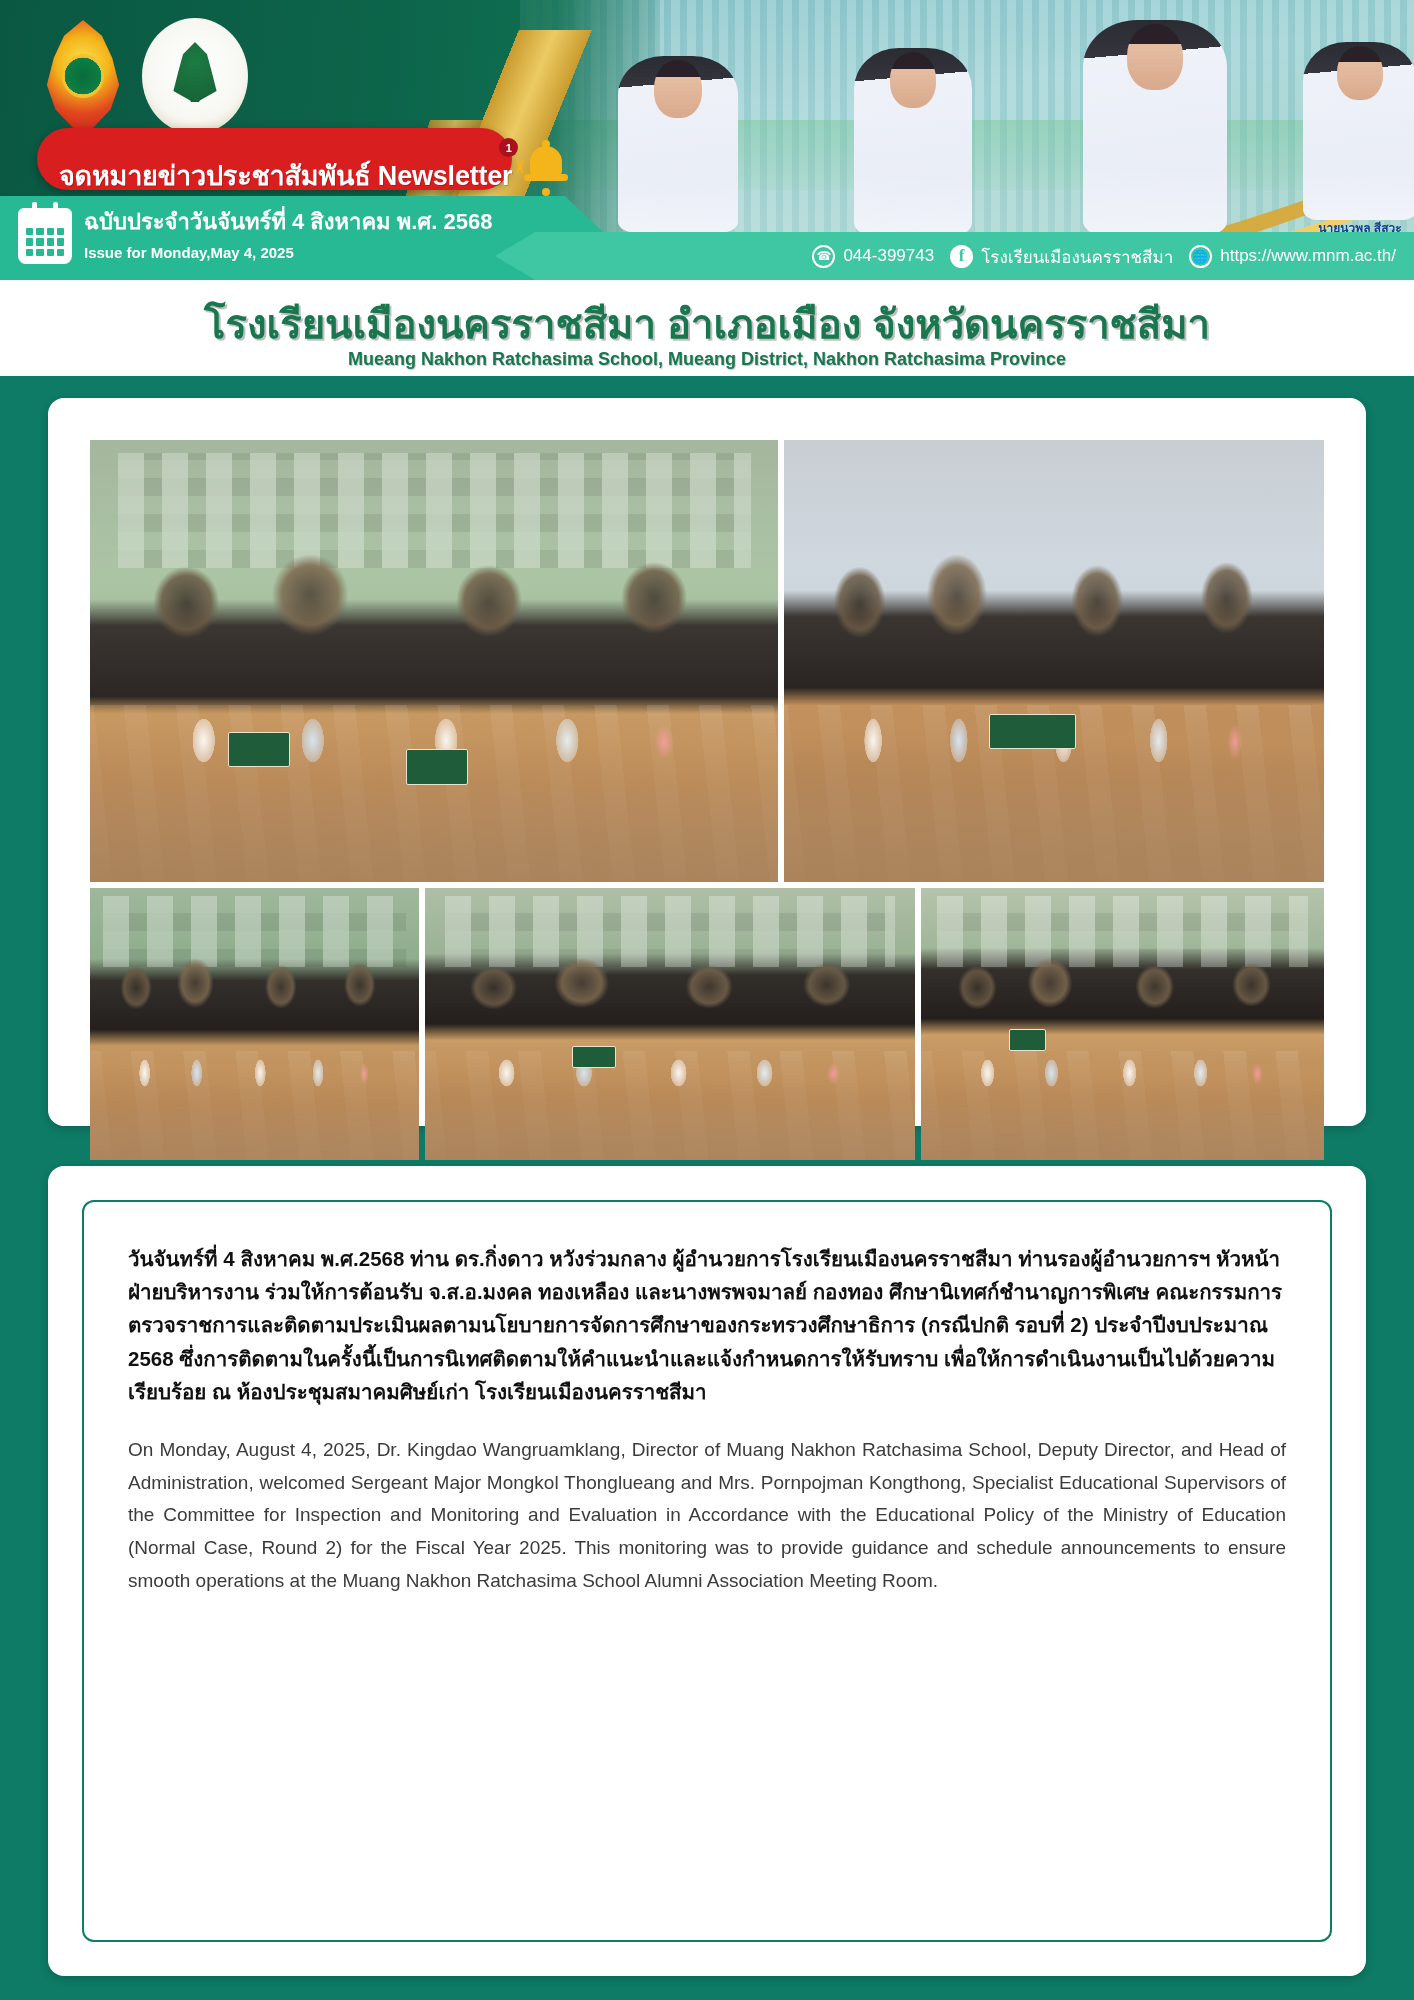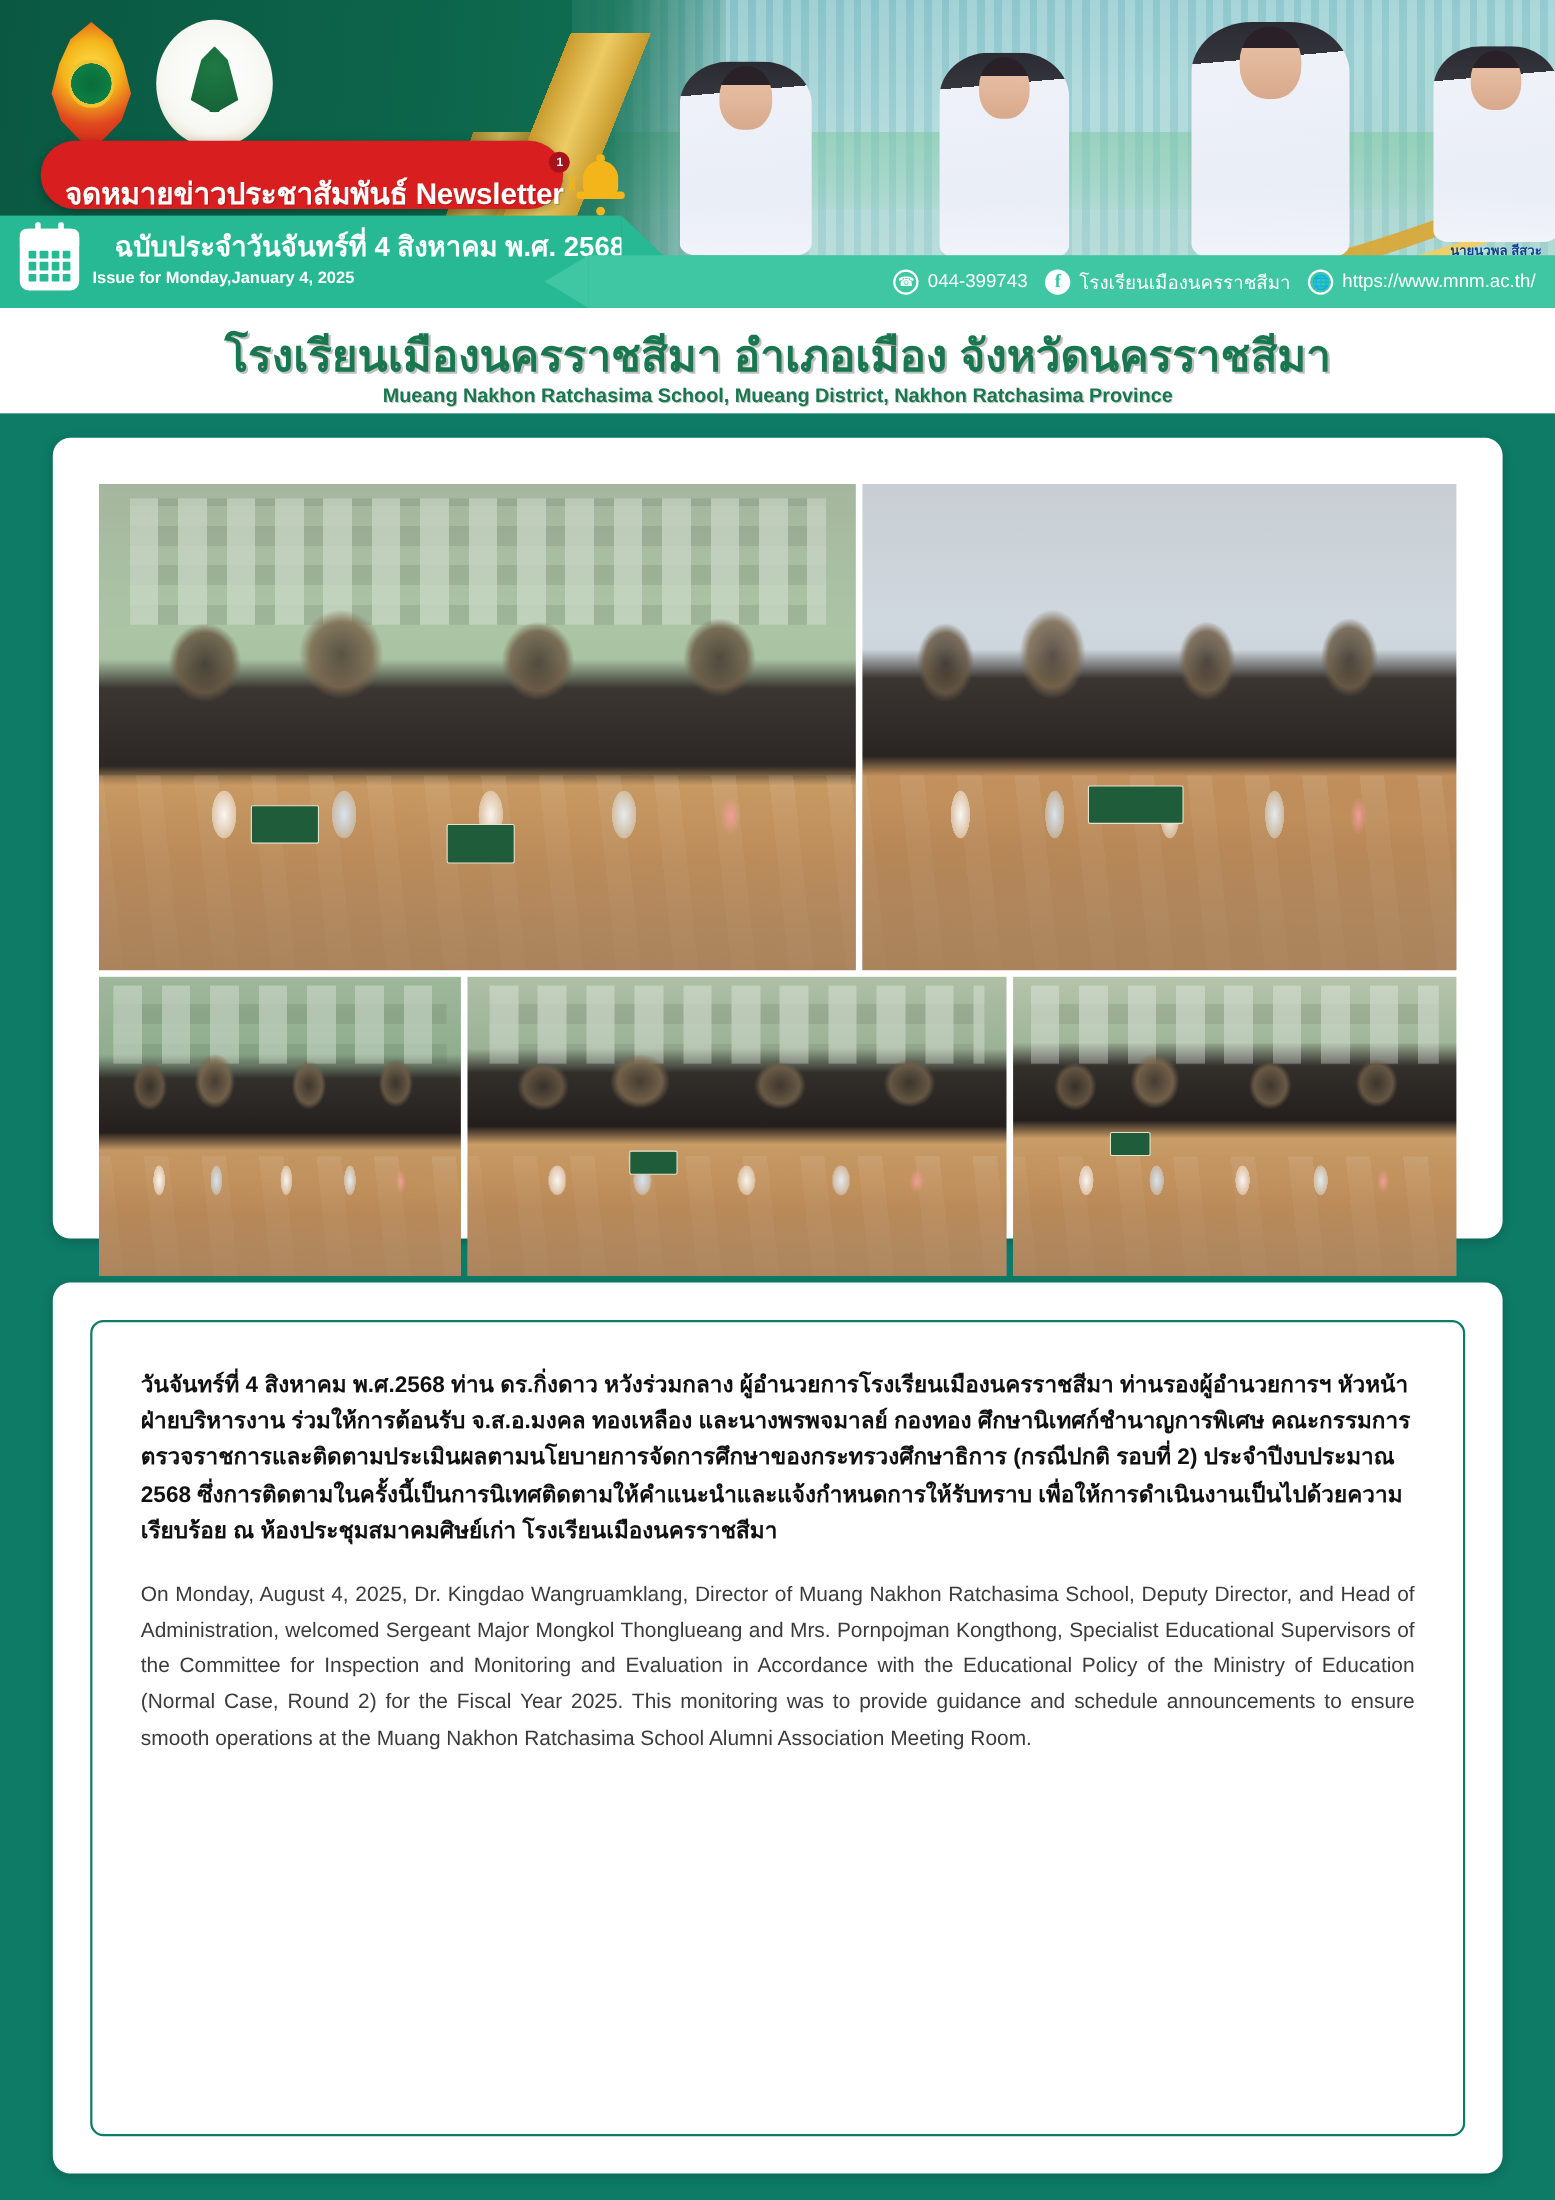--- a/index.html
+++ b/index.html
@@ -156,21 +156,21 @@
   .cal-icon .bar { position: absolute; left: -4px; right: -4px; top: -4px; height: 16px; background: #ffffff; border-radius: 6px 6px 0 0; }
   .cal-icon .grid {
     position: absolute; left: 4px; right: 4px; top: 16px; bottom: 4px;
     display: grid; grid-template-columns: repeat(4, 1fr); grid-template-rows: repeat(3, 1fr); gap: 3px;
   }
   .cal-icon .grid i { background: #27b894; border-radius: 1px; }
   .cal-peg { position: absolute; top: -10px; width: 5px; height: 12px; background: #ffffff; border-radius: 2px; }
 
   .date-thai {
     position: absolute; left: 84px; top: 8px;
-    color: #ffffff; font-size: 25px; font-weight: bold; white-space: nowrap; margin-left: 20px;
+    color: #ffffff; font-size: 22px; font-weight: bold; white-space: nowrap;
   }
   .date-en {
     position: absolute; left: 84px; top: 48px;
     color: #ffffff; font-size: 15px; font-weight: bold; white-space: nowrap;
   }
 
   .portraits { position: absolute; left: 560px; top: 8px; width: 854px; height: 272px; }
   .portrait { position: absolute; text-align: center; }
   .p-figure {
     margin: 0 auto;
@@ -374,21 +374,21 @@
             <i></i>
             <i></i>
             <i></i>
             <i></i>
             <i></i>
             <i></i>
             <i></i>
         </span>
       </div>
       <div class="date-thai">ฉบับประจำวันจันทร์ที่ 4 สิงหาคม พ.ศ. 2568</div>
-      <div class="date-en">Issue for Monday,January 4, 2025</div>
+      <div class="date-en">Issue for Monday,May 4, 2025</div>
     </div>
 
     <div class="portraits">
       <div class="portrait" style="left:0px; top:48px; width:235px;">
         <div class="p-figure" style="width:120px; height:176px; position:relative;">
           <span class="p-head" style="width:48px;height:58px;"></span>
         </div>
         <div class="p-name" style="font-size:13px; margin-top:2px;">นางสาวมนัชญา เหล่าสุนทร</div>
         <div class="p-role" style="font-size:9px;">รองผู้อำนวยการฝ่ายบริหารงานวิชาการ</div>
         <div class="flowers" style="position:relative; height:16px; margin-top:1px;"></div>

